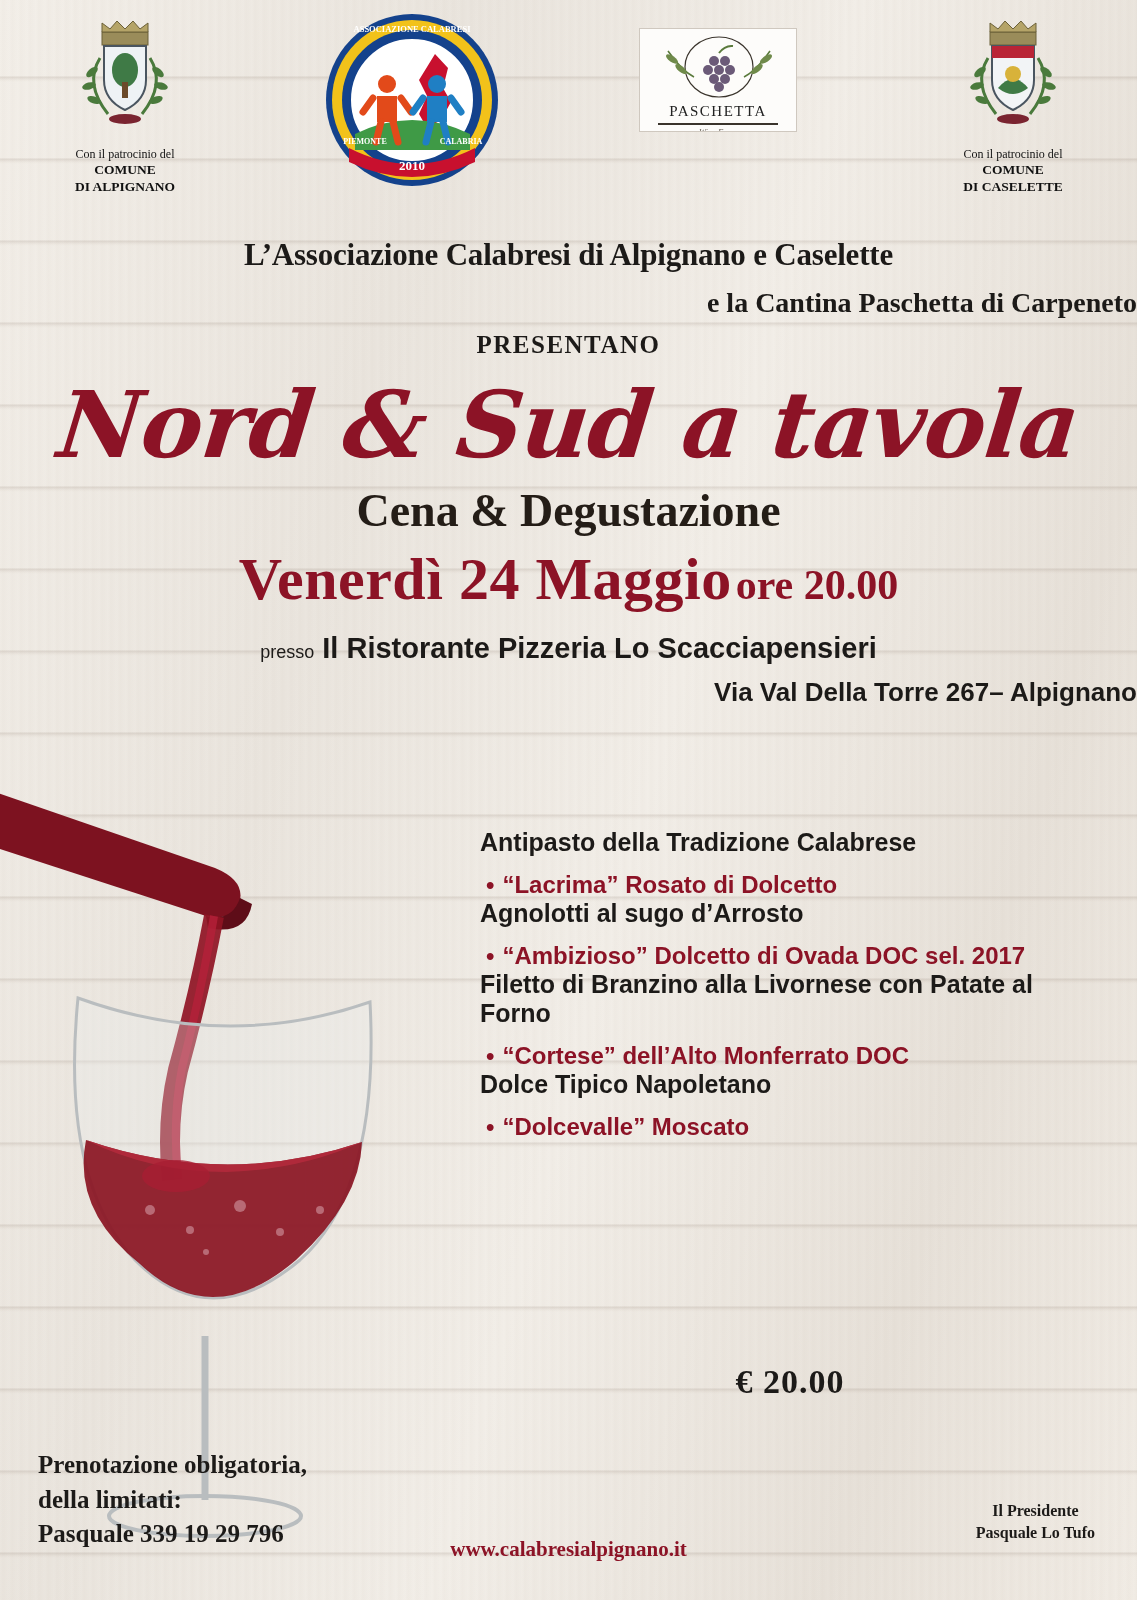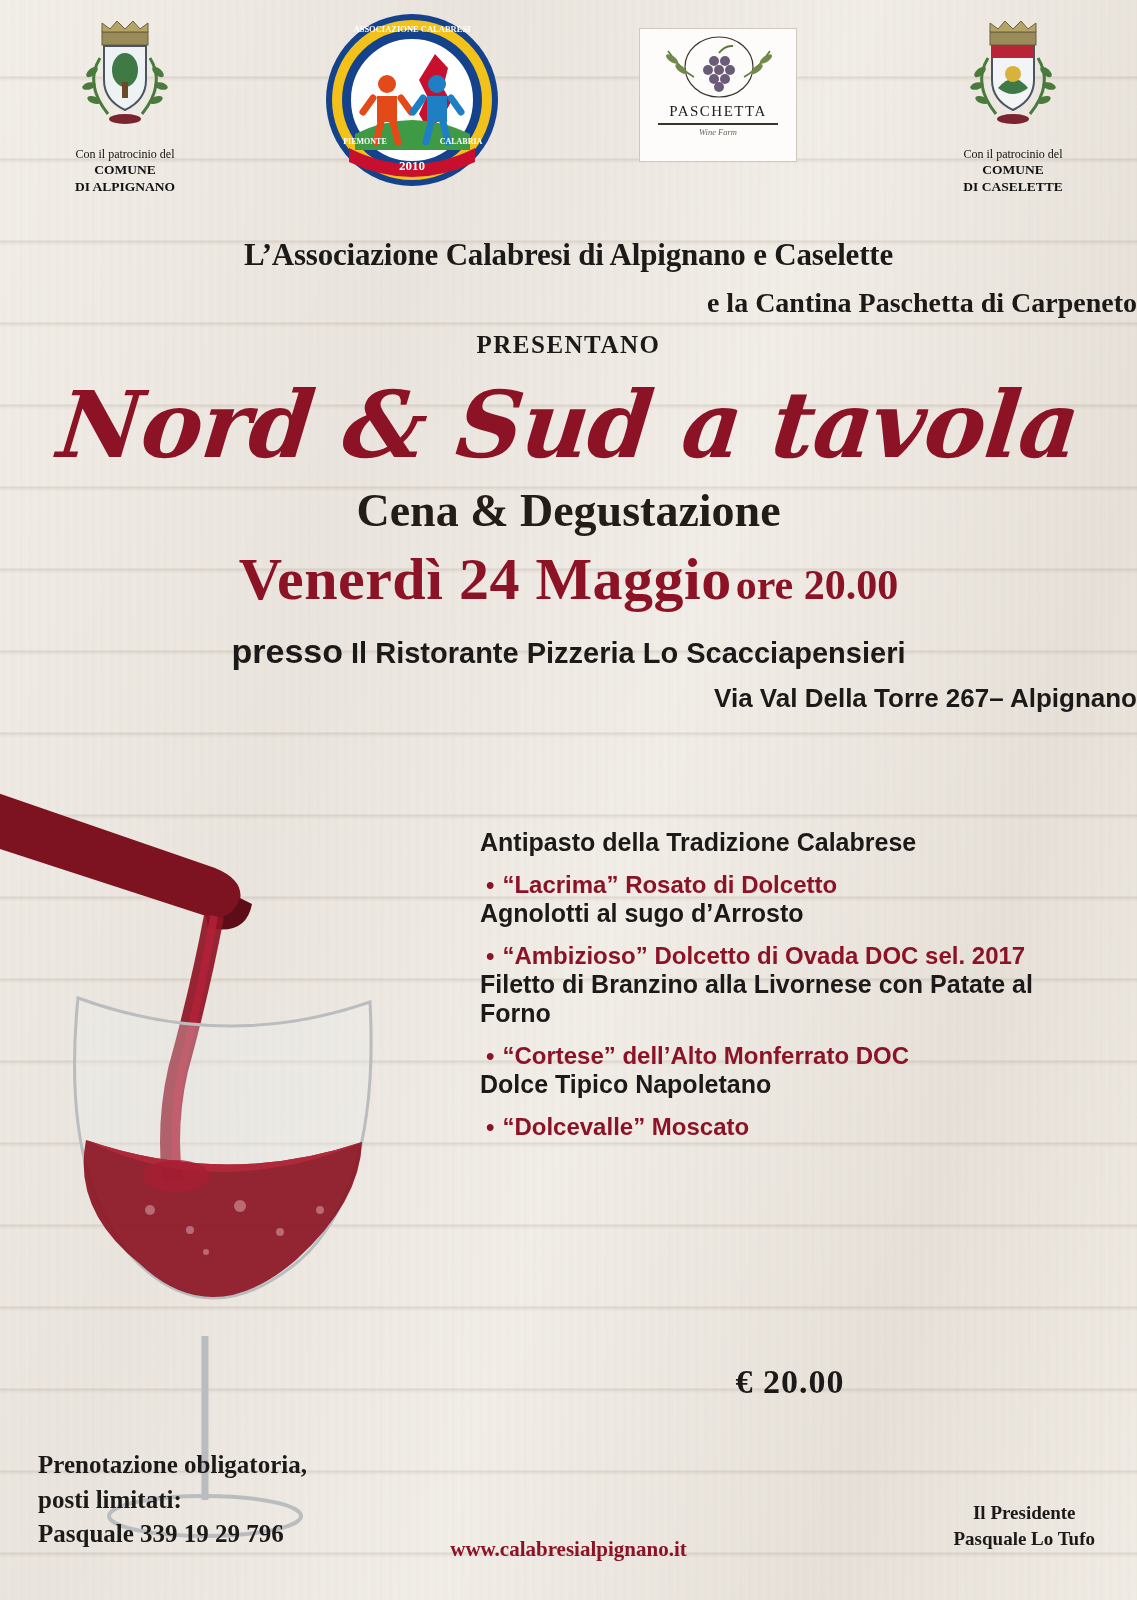--- a/index.html
+++ b/index.html
@@ -64,21 +64,21 @@
     margin-top: 4px;
   }
   .patron-text .small { font-size: 12px; font-weight: normal; }
 
   
   .crest { position: relative; width: 110px; height: 125px; margin: 0 auto; }
 
   
   .paschetta-box {
     width: 158px;
-    height: 134px;
+    height: 104px;
     background: #fdfcfa;
     border: 1px solid #cfc8bf;
     margin: 0 auto;
     position: relative;
     overflow: hidden;
   }
   .paschetta-name {
     font-family: "Liberation Serif", serif;
     font-size: 15px;
     letter-spacing: 1.5px;
@@ -164,21 +164,21 @@
   }
   .line-date .d { font-size: 60px; letter-spacing: 0.5px; }
   .line-date .h { font-size: 42px; }
 
   .line-venue {
     text-align: center;
     font-size: 29px;
     color: #1c1a18;
     margin-top: 18px;
   }
-  .line-venue .presso { font-weight: bold; font-size: 34px; }
+  .line-venue .presso { font-weight: normal; font-size: 18px; }
   .line-venue .name { font-weight: bold; }
   .line-address {
     text-align: right;
     font-size: 26px;
     font-weight: bold;
     color: #1c1a18;
     margin-top: 12px;
   }
 
   
@@ -238,21 +238,21 @@
     font-size: 21px;
     color: #8c1326;
   }
   .footer-right {
     position: absolute;
     right: 42px;
     top: 1500px;
     text-align: center;
     font-family: "Liberation Serif", serif;
     font-weight: bold;
-    font-size: 19px;
+    font-size: 16px;
     line-height: 1.35;
     color: #1c1a18;
   }
 </style>
 </head>
 <body>
 
 <div id="poster">
 
   <div class="header">
@@ -459,21 +459,21 @@
       <div class="menu-wine">
         <span class="bullet">•</span><span>“Dolcevalle” Moscato</span>
       </div>
     </div>
   </div>
 
   <div class="price">€ 20.00</div>
 
   <div class="footer-left">
     <div>Prenotazione obligatoria,</div>
-    <div>posti limitati:</div>
+    <div>della limitati:</div>
     <div>Pasquale 339 19 29 796</div>
   </div>
 
   <div class="footer-site">www.calabresialpignano.it</div>
 
   <div class="footer-right">
     <div>Il Presidente</div>
     <div>Pasquale Lo Tufo</div>
   </div>
 

